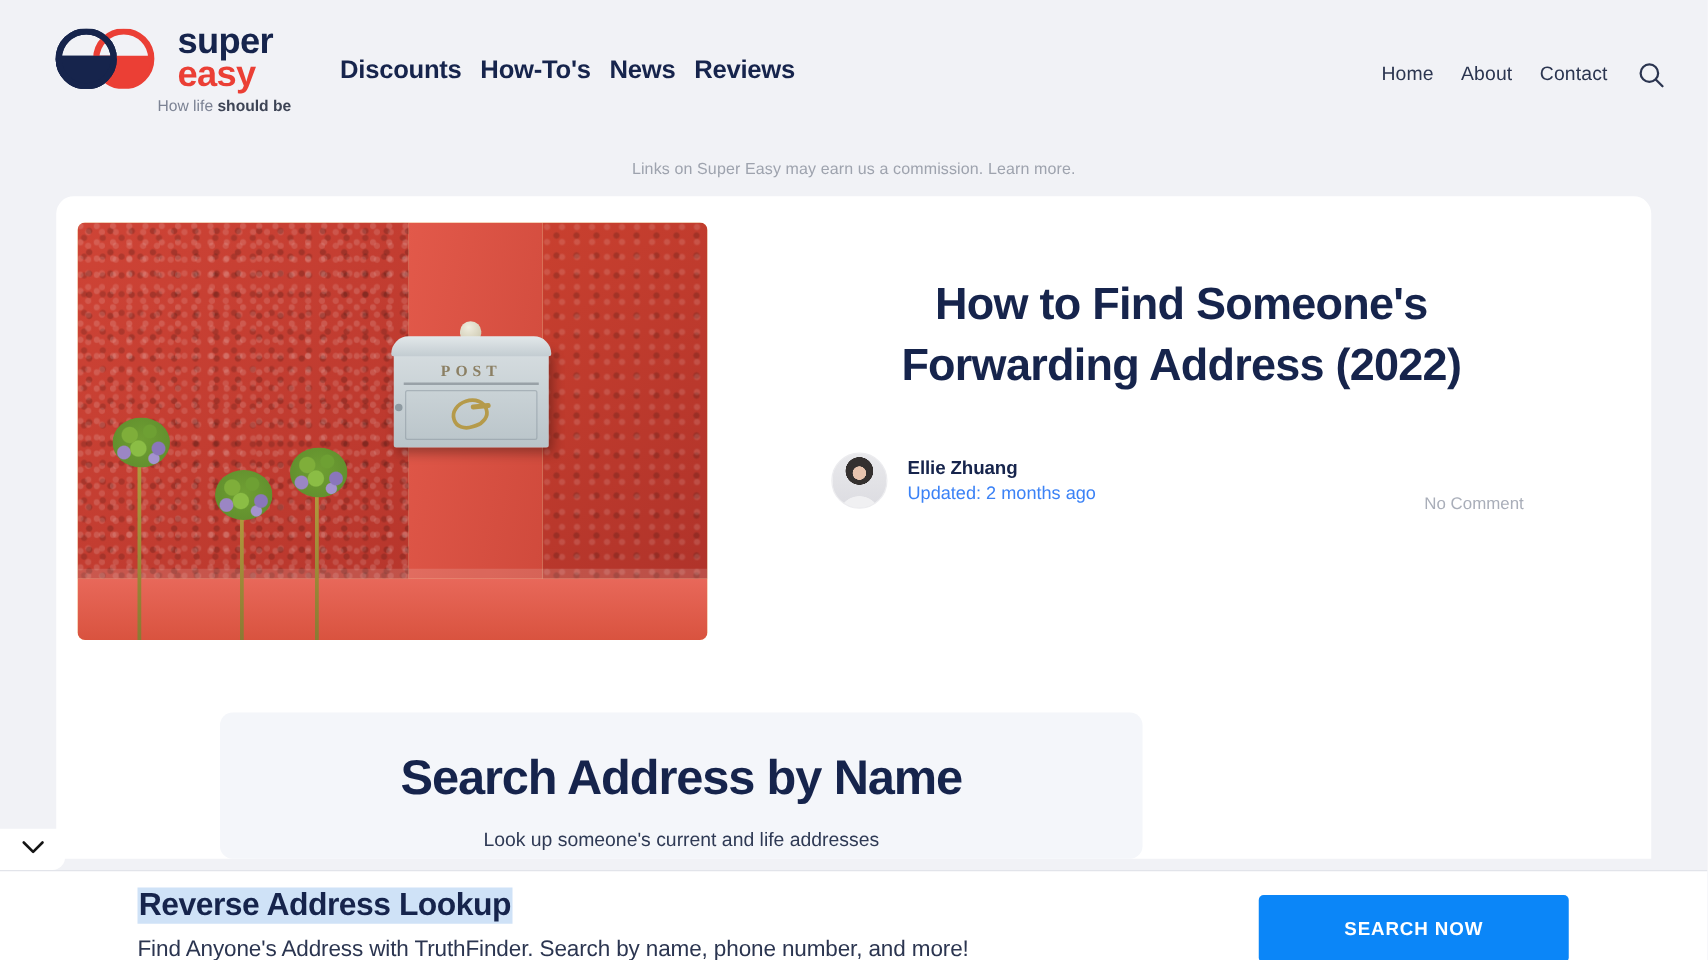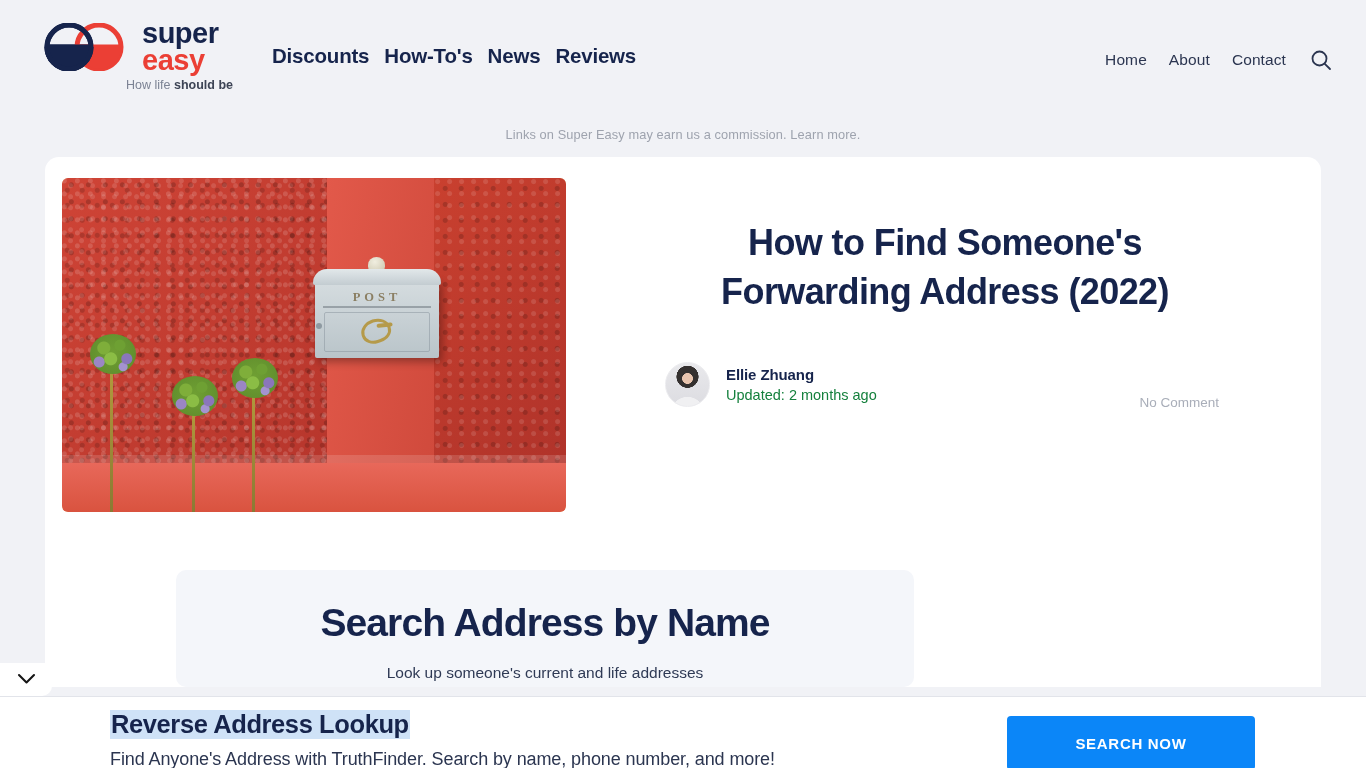--- a/index.html
+++ b/index.html
@@ -146,21 +146,21 @@
   #avatar {
     width: 45px; height: 45px; border-radius: 50%; flex: none;
     background: radial-gradient(circle at 50% 118%, #f0f0f2 0 30%, transparent 31%),
                 radial-gradient(circle at 50% 36%, #e8c4ae 0 15%, transparent 16%),
                 radial-gradient(circle at 50% 32%, #34302f 0 30%, transparent 31%),
                 linear-gradient(180deg,#e9e9ec,#dcdce1);
     border: 1px solid #ececef;
   }
   .byline-text { margin-left: 16px; }
   #author-name { font-size: 15px; font-weight: 700; color: #16244c; letter-spacing: -0.1px; }
-  #updated { font-size: 14.5px; color: #15803d; margin-top: 4px; }
+  #updated { font-size: 14.5px; color: #3b82f6; margin-top: 4px; }
   #comment-count {
     position: absolute; right: 102px; top: 238px;
     font-size: 13.5px; color: #a9aeb9;
   }
 
   
   #search-widget {
     position: absolute; left: 131px; top: 413px;
     width: 738px; height: 117px;
     background: #f4f6fa; border-radius: 10px;

